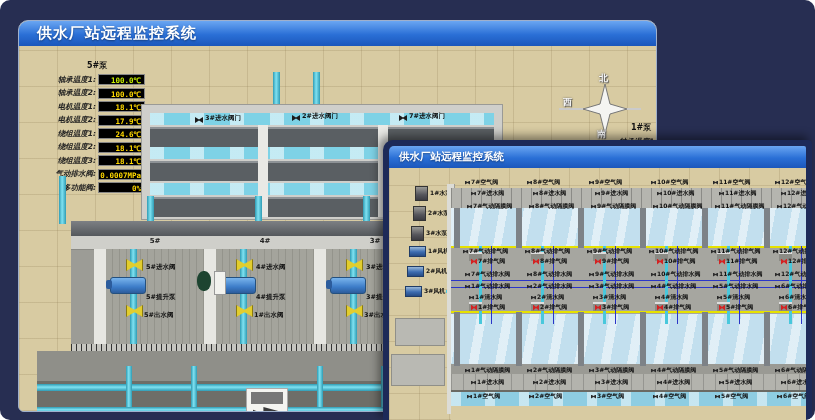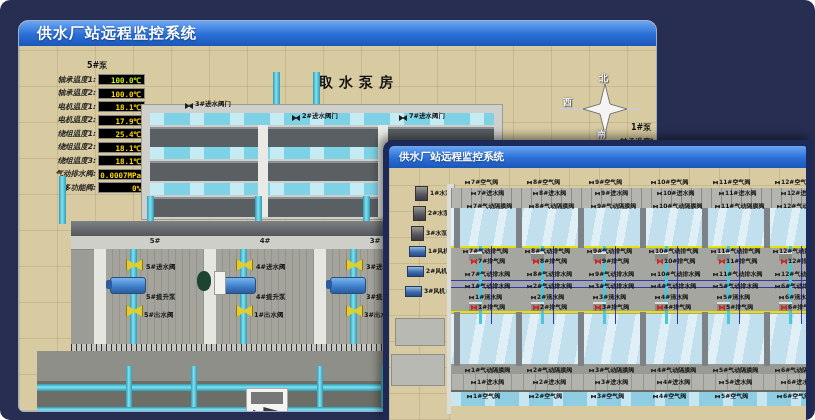--- a/index.html
+++ b/index.html
@@ -182,21 +182,21 @@
           <span class="led">18.1℃</span>
         </div>
 
         <div class="temp-row" style="--i: 3;">
           <span class="tl">电机温度2:</span>
           <span class="led">17.9℃</span>
         </div>
 
         <div class="temp-row" style="--i: 4;">
           <span class="tl">绕组温度1:</span>
-          <span class="led">25.4℃</span>
+          <span class="led">24.6℃</span>
         </div>
 
         <div class="temp-row" style="--i: 5;">
           <span class="tl">绕组温度2:</span>
           <span class="led">18.1℃</span>
         </div>
 
         <div class="temp-row" style="--i: 6;">
           <span class="tl">绕组温度3:</span>
           <span class="led">18.1℃</span>
@@ -207,37 +207,36 @@
           <span class="led">0.0007MPa</span>
         </div>
 
         <div class="temp-row" style="--i: 8;">
           <span class="tl">多功能阀:</span>
           <span class="led">0%</span>
         </div>
 
     </div>
 
-    <div id="bw-heading" class="abs">取水泵房</div>
 
     <div class="abs pipe" style="left:254px;top:26px;width:7px;height:32px;"></div>
     <div class="abs pipe" style="left:294px;top:26px;width:7px;height:32px;"></div>
 
     <div id="intake" class="abs">
       <div class="water" style="top:8px;"></div>
       <div class="slab" style="top:22px;"></div>
       <div class="water" style="top:42px;"></div>
       <div class="slab" style="top:56px;"></div>
       <div class="water" style="top:78px;"></div>
       <div class="slab" style="top:92px;"></div>
       <div class="vdiv" style="left:116px;"></div>
       <div class="vdiv" style="left:236px;"></div>
     </div>
 
-      <div class="ivalve abs" style="left: calc(166px + var(--i)*107px); top: 54px; --i: 0;">
+      <div class="ivalve abs" style="left: calc(166px + var(--i)*107px); top: 68px; justify-content: flex-end; --i: 0;">
         <span class="valve-glyph">
           <span class="valve-stem"></span>
         </span>
         <span class="lbl">3#进水阀门</span>
       </div>
 
       <div class="ivalve abs" style="left: calc(166px + var(--i)*107px); top: 66px; --i: 1;">
         <span class="valve-glyph">
           <span class="valve-stem"></span>
         </span>

